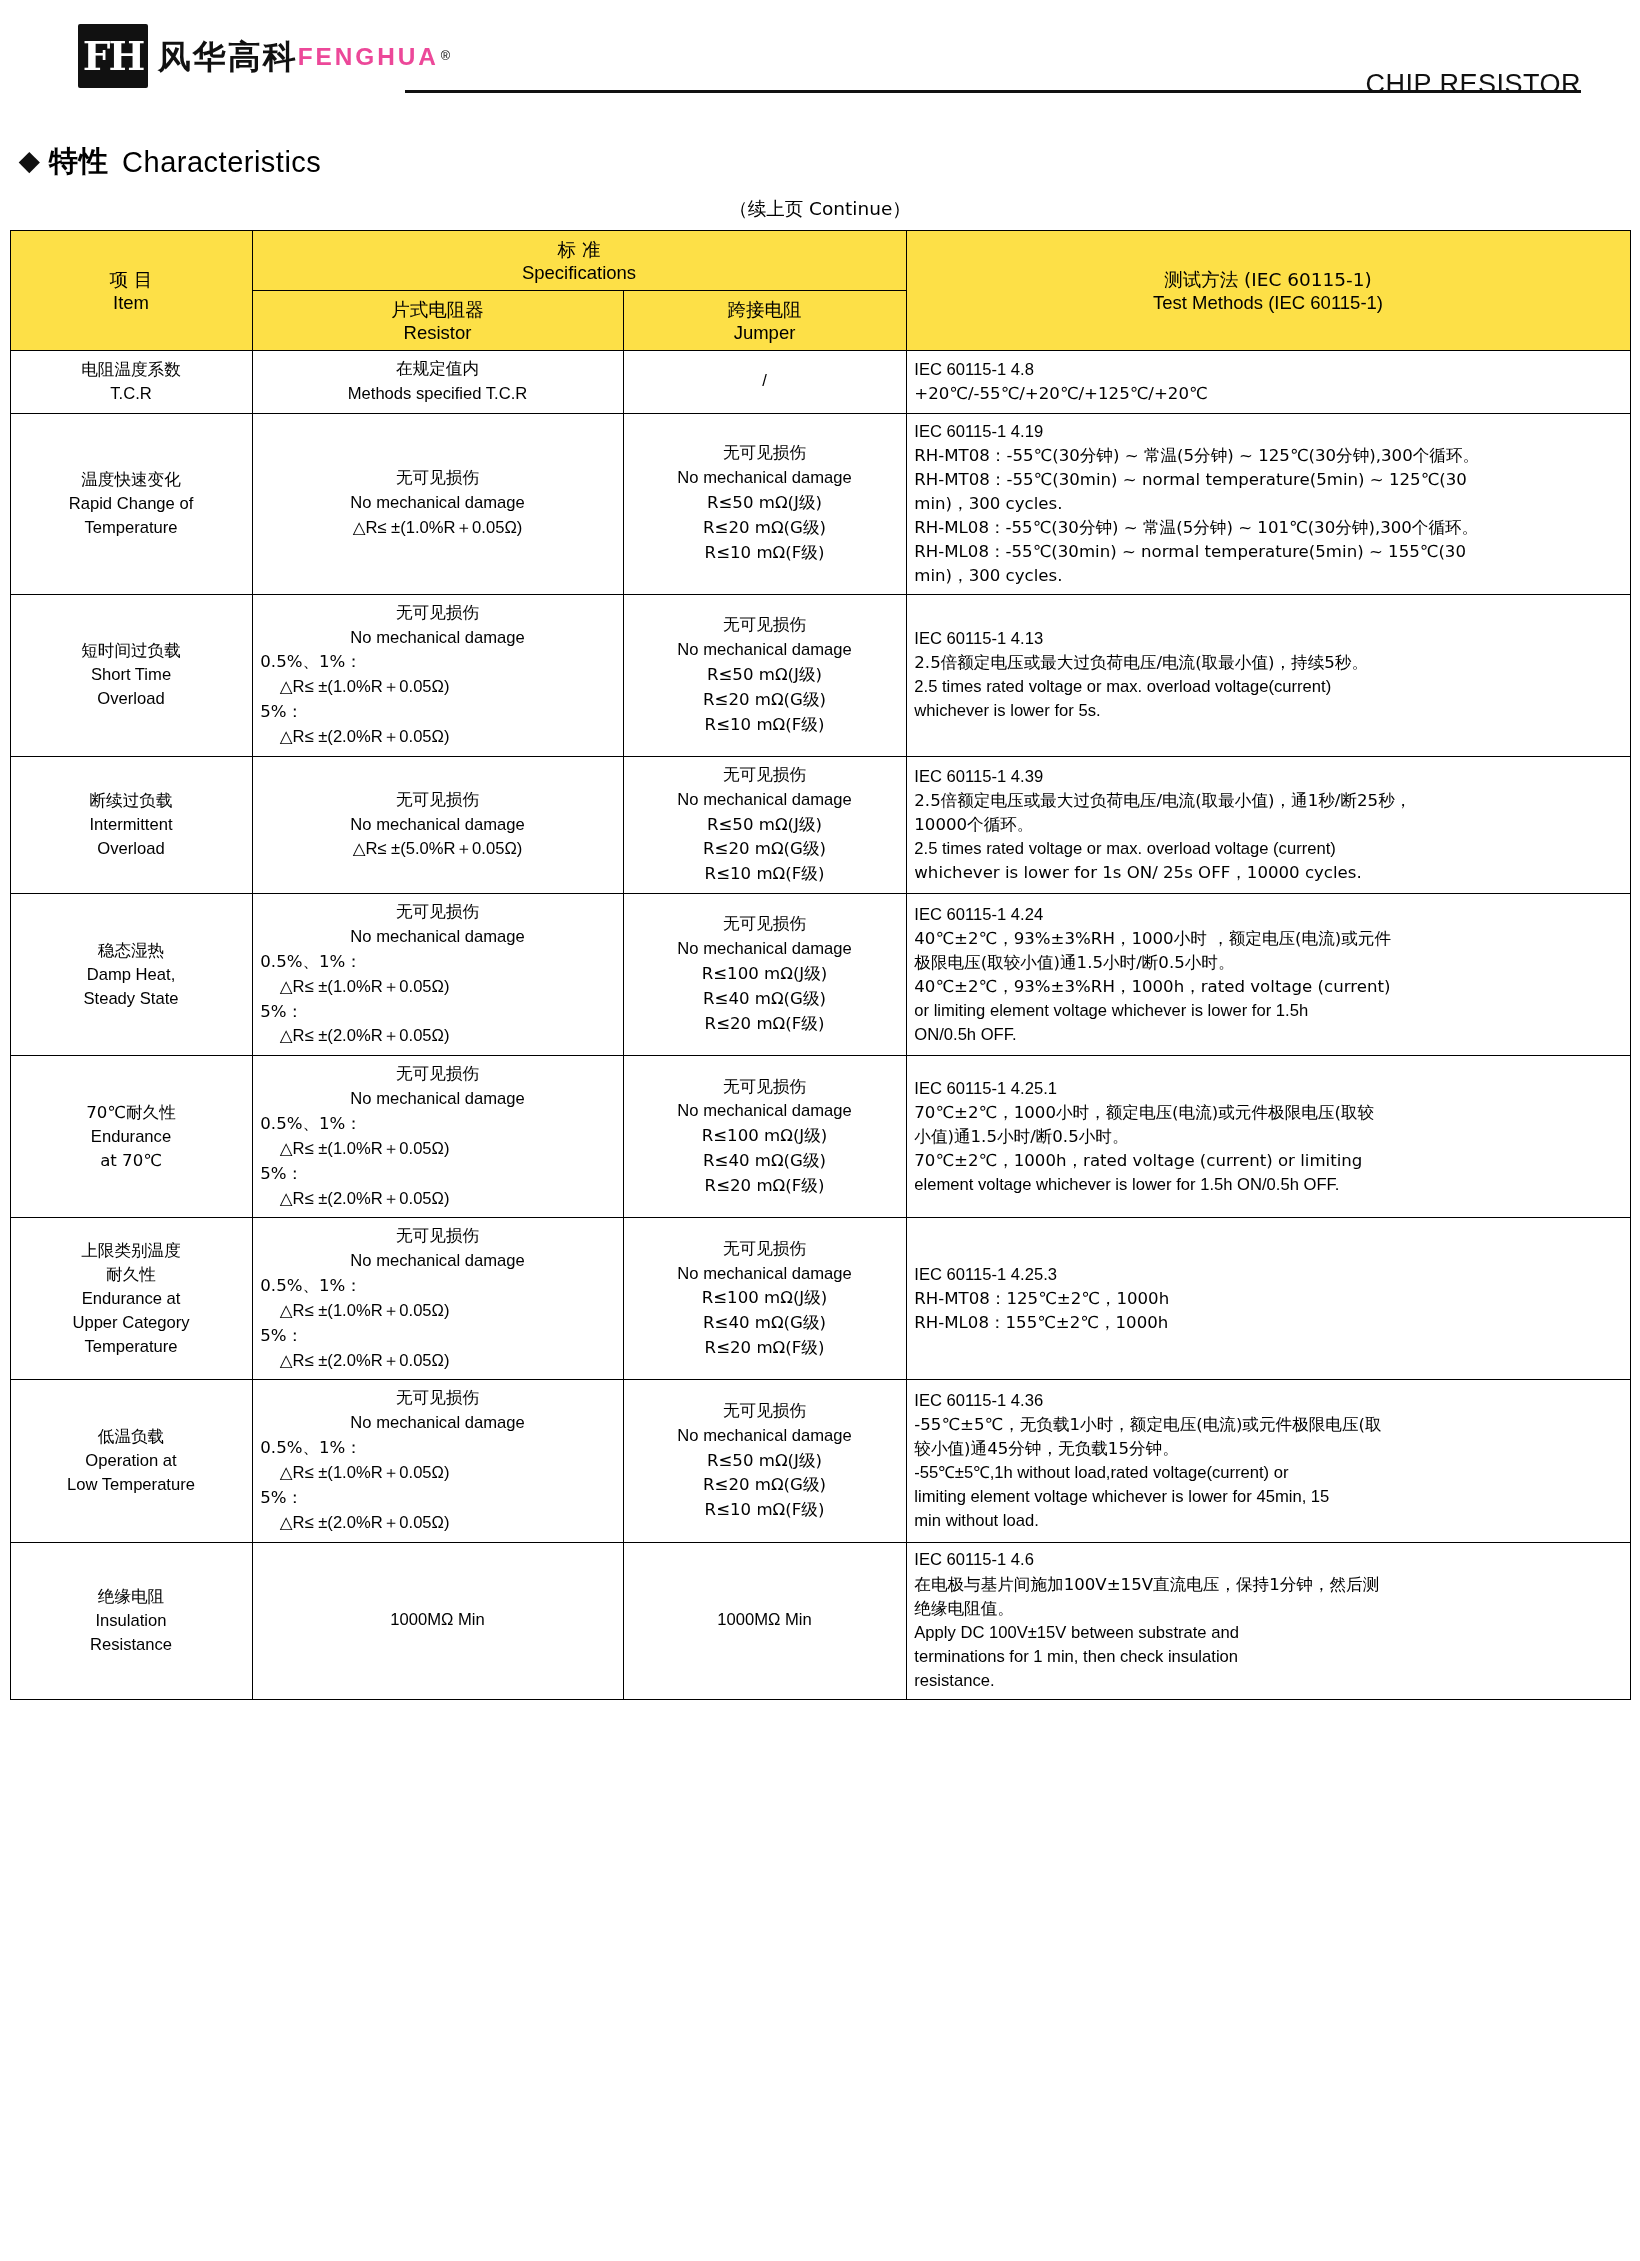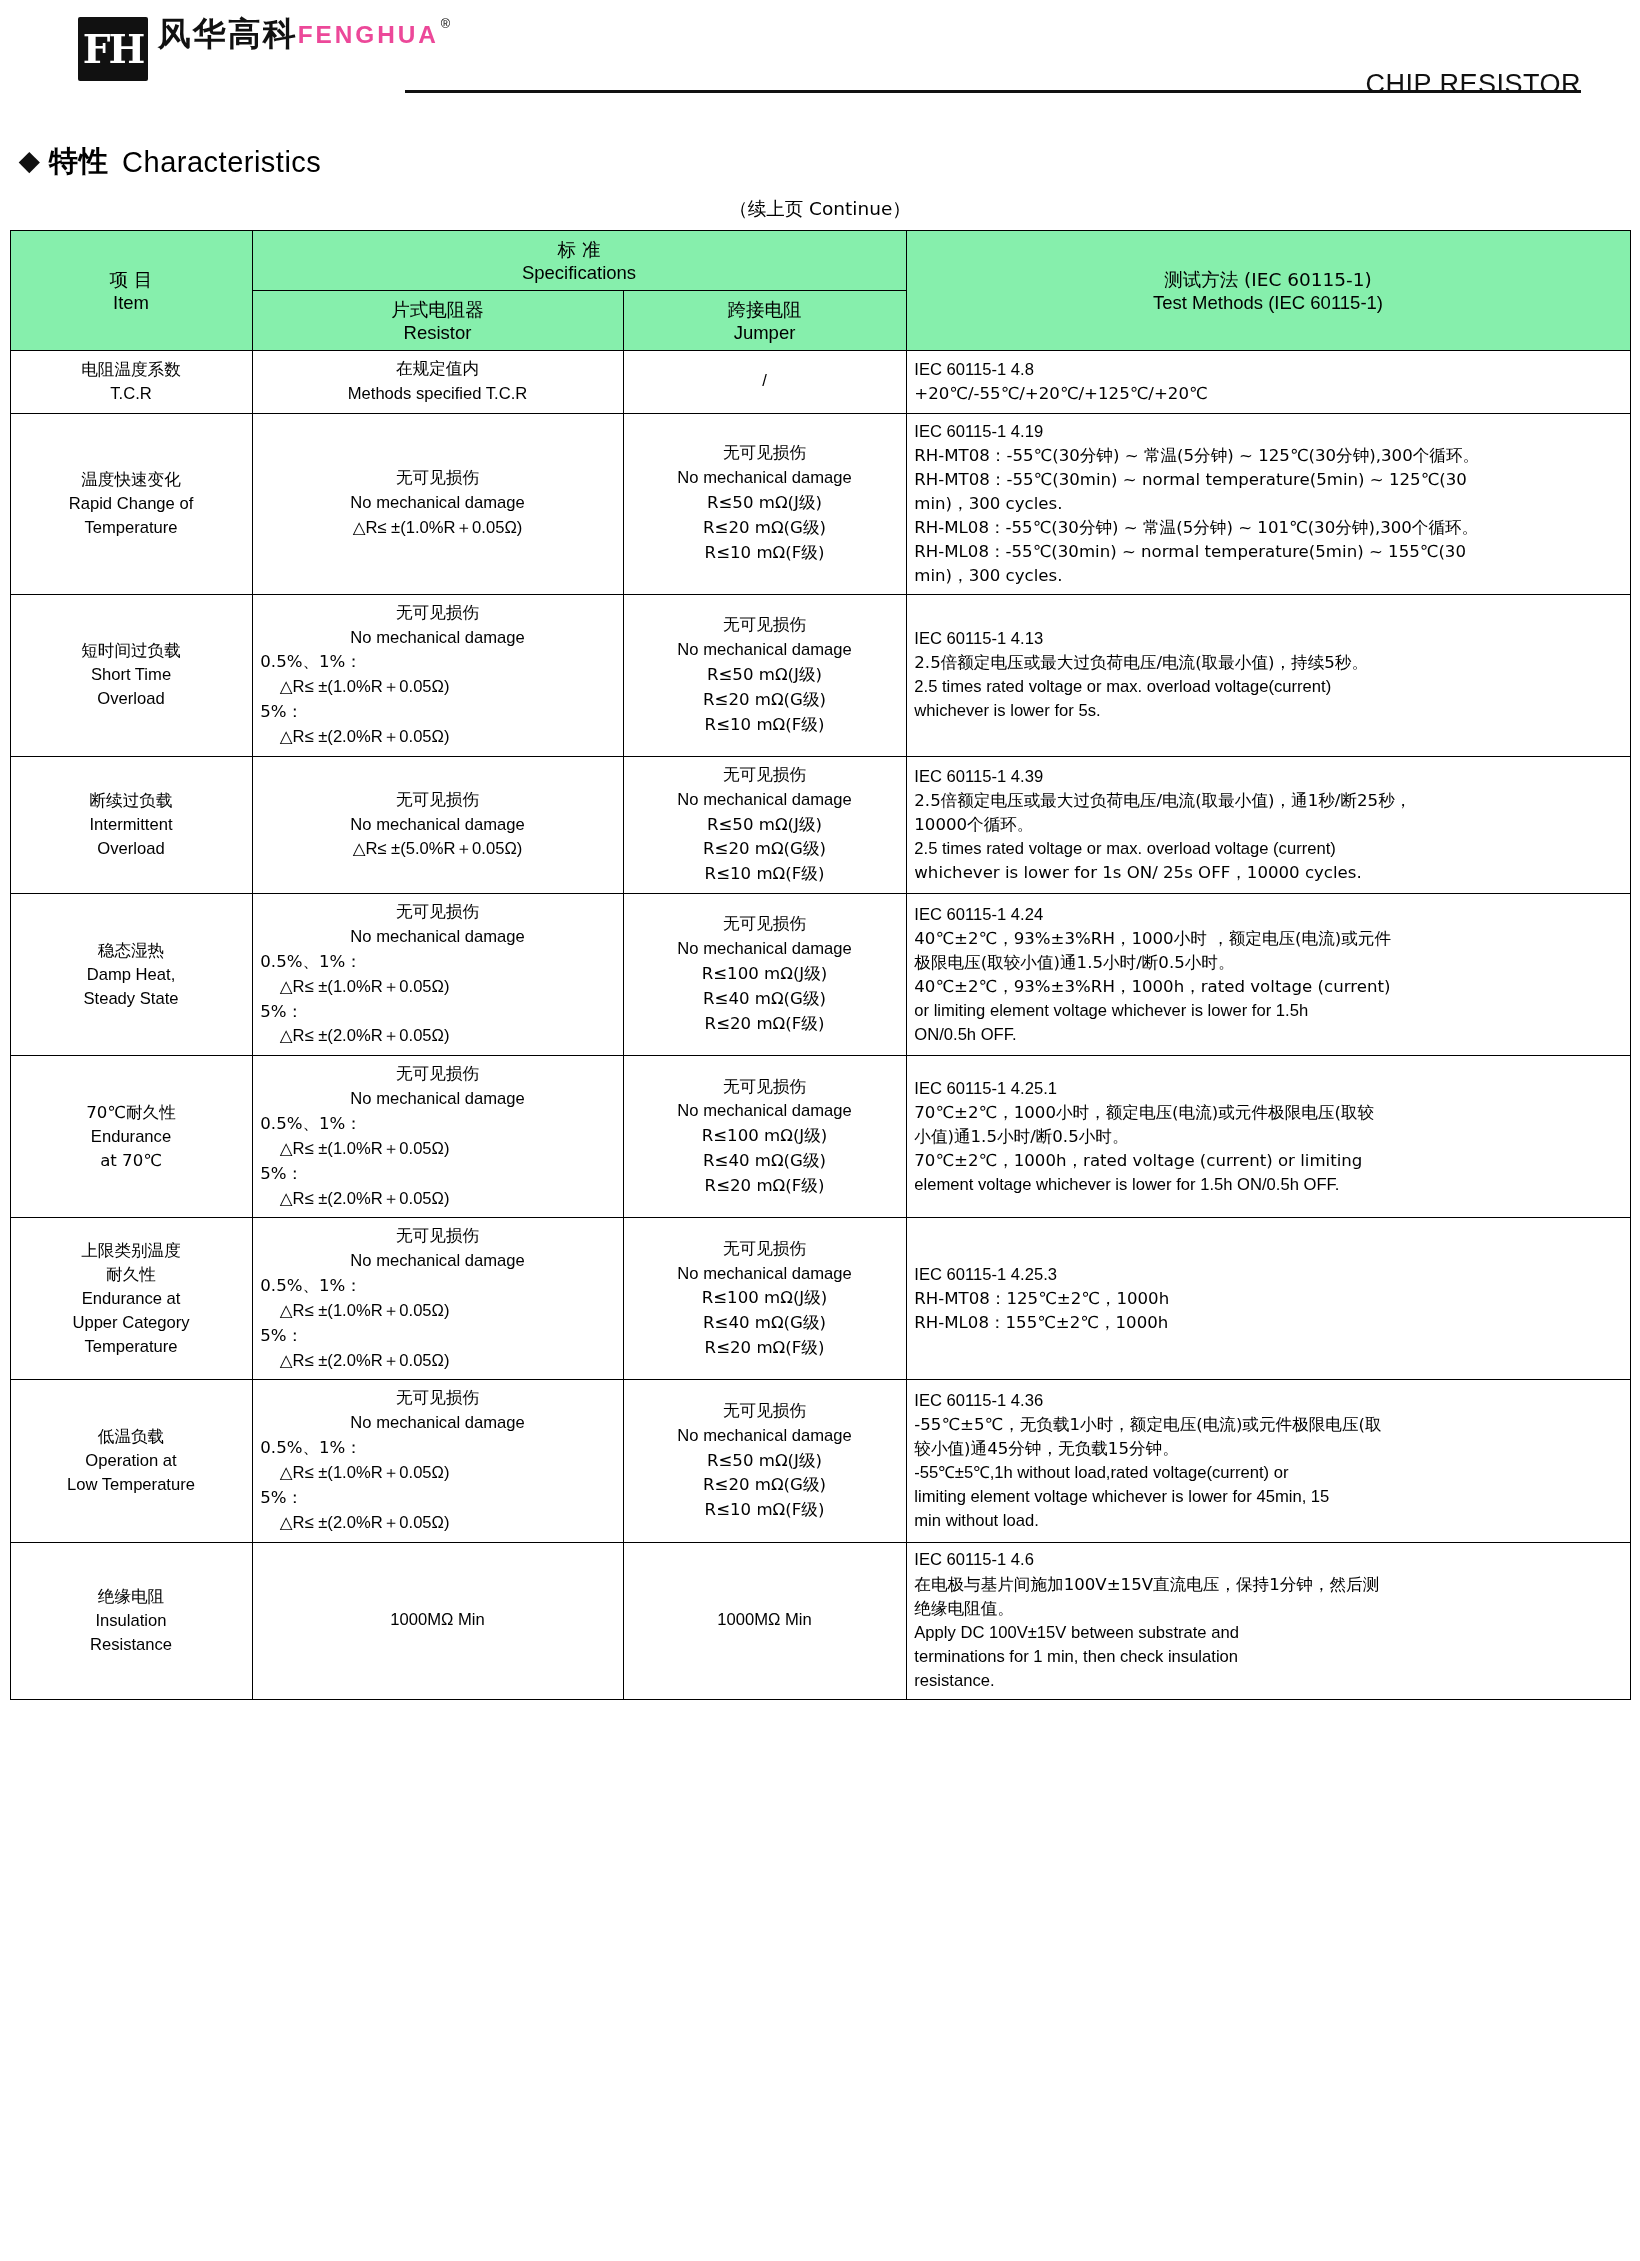--- a/index.html
+++ b/index.html
@@ -25,21 +25,22 @@
   
   .header {
     position: relative;
     height: 115px;
     padding: 0 59px;
     display: flex;
     align-items: flex-start;
   }
   .logo-block {
     display: flex;
-    margin-top: 17px;
+    align-items: center;
+    margin-top: 24px;
     flex: 0 0 auto;
     padding-left: 19px;
   }
   .logo-mark {
     width: 70px;
     height: 64px;
     background: #111;
     position: relative;
     margin-right: 9.8px;
     border-radius: 2px;
@@ -138,21 +139,21 @@
     margin: 0 auto;
     table-layout: fixed;
   }
   table.spec td, table.spec th {
     border: 1.5px solid #000;
     vertical-align: middle;
     padding: 5.9px 7.8px;
     font-size: 16.6px;
   }
   .hdr {
-    background: #86efac;
+    background: #fde047;
     text-align: center;
     font-family: "DejaVu Sans", sans-serif;
   }
   .hdr .cn { font-size: 18.5px; display:block; }
   .hdr .en { font-size: 18.5px; display:block; font-family: "Liberation Sans", sans-serif;}
 
   .item-cell {
     text-align: center;
     font-family: "DejaVu Sans", sans-serif;
     line-height: 1.45;

